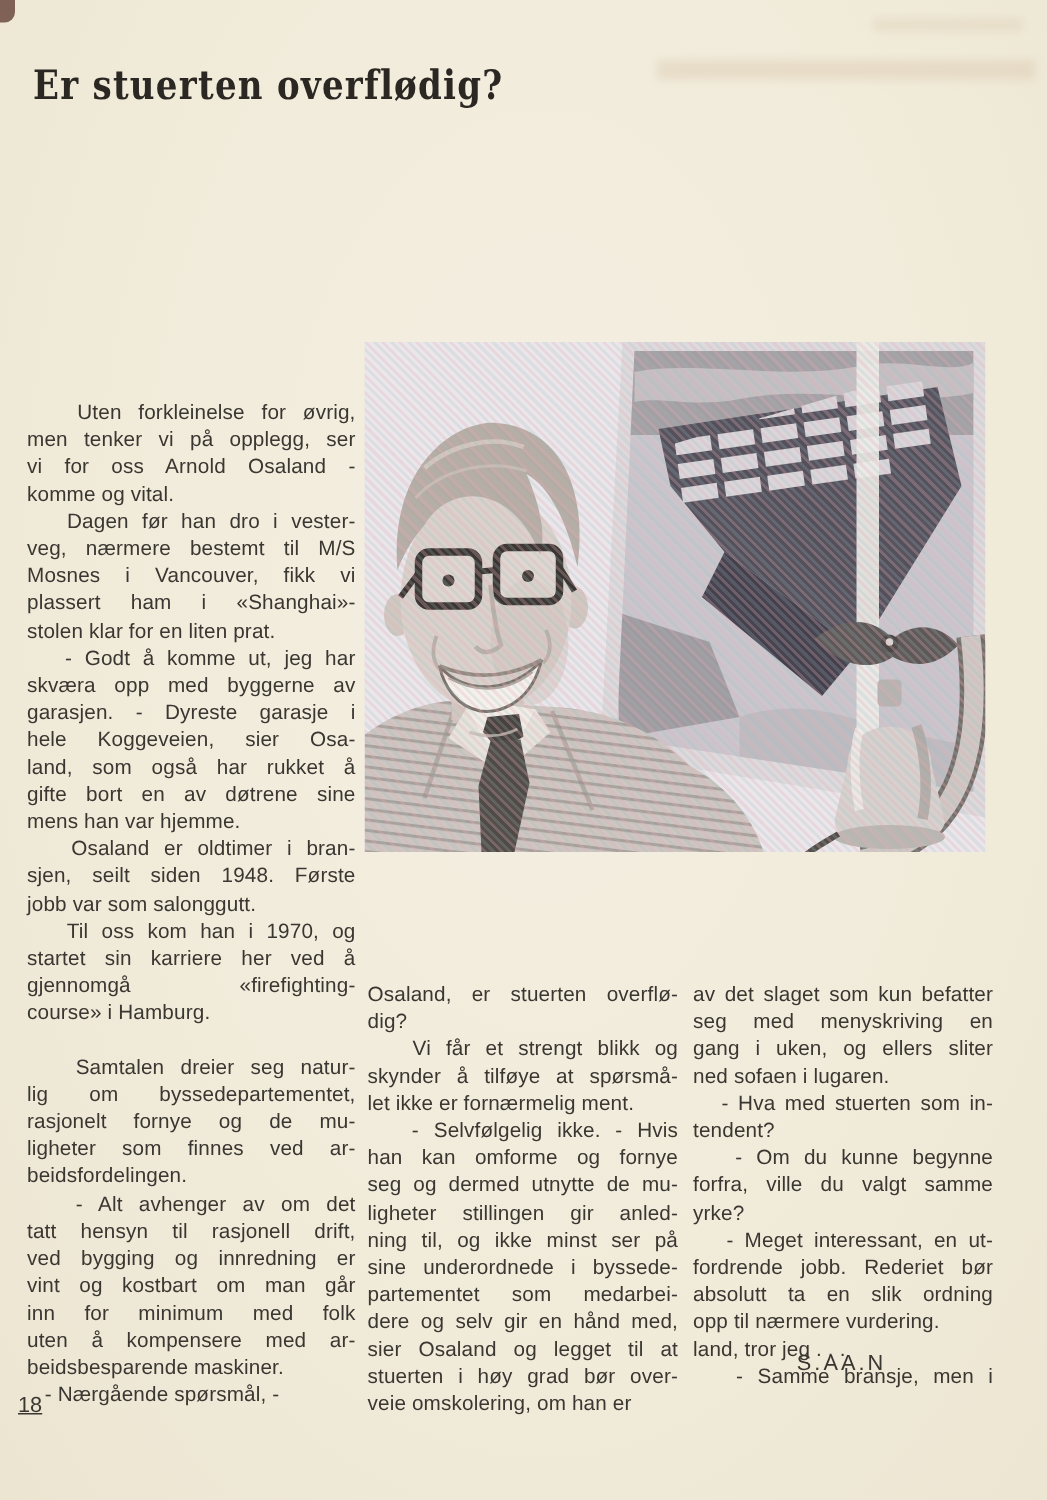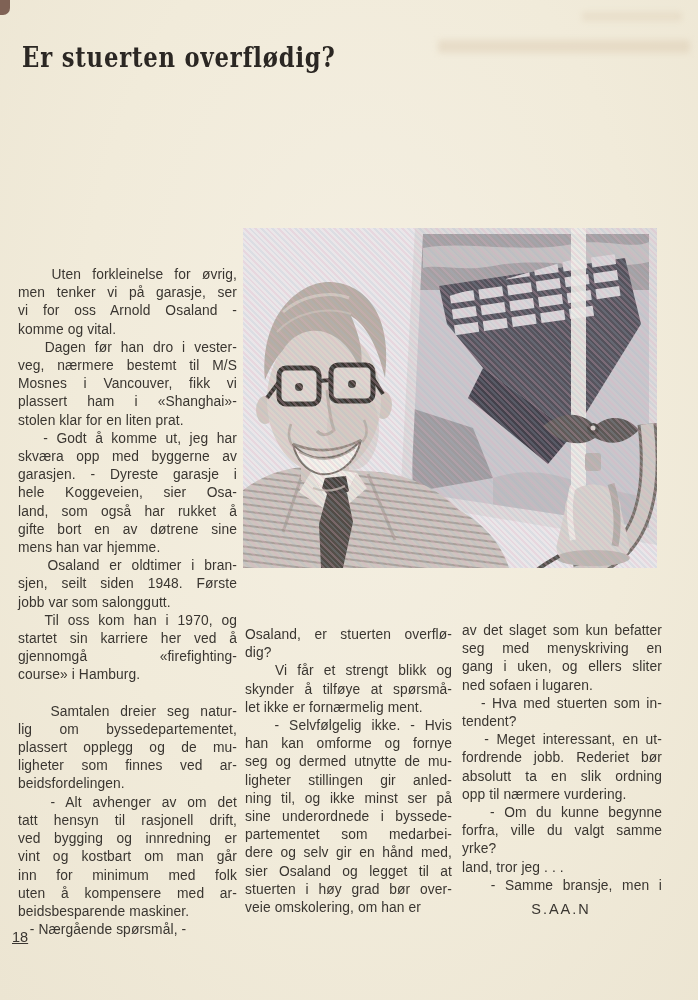--- a/index.html
+++ b/index.html
@@ -23,22 +23,22 @@
     font-family:"DejaVu Serif", serif; font-weight:bold;
     font-size:27px; letter-spacing:1px; color:#2b2723;
     transform:scaleX(.84); transform-origin:left top;
     white-space:nowrap;
   }
   .col {
     position:absolute;
     font-size:13.8px; line-height:18.2px; letter-spacing:.1px;
   }
   .col-left  { left:18px;  top:228px; width:219px;margin-top:38px; }
-  .col-mid   { left:245px; top:626px; width:207px; }
-  .col-right { left:462px; top:622px; width:200px; }
+  .col-mid   { left:245px; top:654px; width:207px; }
+  .col-right { left:462px; top:654px; width:200px; }
   .para { margin:0; }
   .para.gap { margin-top:18px; }
   .jline { text-align:justify; text-align-last:justify; }
   .jline.last { text-align-last:left; }
   .photo {
     position:absolute; left:243px; top:228px; width:414px; height:340px;
     margin:0; overflow:hidden; background:#e9e5e8;
   }
   .photo svg { display:block; }
   .moire {
@@ -68,21 +68,21 @@
 
   <div class="corner-mark"></div>
   <div class="ghost ghost-1"></div>
   <div class="ghost ghost-2"></div>
 
   <h1 class="title">Er stuerten overflødig?</h1>
 
   <div class="col col-left">
       <div class="para">
         <div class="jline">&nbsp;&nbsp;&nbsp;Uten forkleinelse for øvrig,</div>
-        <div class="jline">men tenker vi på garasje, ser</div>
+        <div class="jline">men tenker vi på opplegg, ser</div>
         <div class="jline">vi for oss Arnold Osaland -</div>
         <div class="jline last">komme og vital.</div>
       </div>
       <div class="para">
         <div class="jline">&nbsp;&nbsp;&nbsp;Dagen før han dro i vester-</div>
         <div class="jline">veg, nærmere bestemt til M/S</div>
         <div class="jline">Mosnes i Vancouver, fikk vi</div>
         <div class="jline">plassert ham i «Shanghai»-</div>
         <div class="jline last">stolen klar for en liten prat.</div>
       </div>
@@ -102,21 +102,21 @@
       </div>
       <div class="para">
         <div class="jline">&nbsp;&nbsp;&nbsp;Til oss kom han i 1970, og</div>
         <div class="jline">startet sin karriere her ved å</div>
         <div class="jline">gjennomgå «firefighting-</div>
         <div class="jline last">course» i Hamburg.</div>
       </div>
       <div class="para gap">
         <div class="jline">&nbsp;&nbsp;&nbsp;Samtalen dreier seg natur-</div>
         <div class="jline">lig om byssedepartementet,</div>
-        <div class="jline">plassert opplegg og de mu-</div>
+        <div class="jline">rasjonelt fornye og de mu-</div>
         <div class="jline">ligheter som finnes ved ar-</div>
         <div class="jline last">beidsfordelingen.</div>
       </div>
       <div class="para">
         <div class="jline">&nbsp;&nbsp;&nbsp;- Alt avhenger av om det</div>
         <div class="jline">tatt hensyn til rasjonell drift,</div>
         <div class="jline">ved bygging og innredning er</div>
         <div class="jline">vint og kostbart om man går</div>
         <div class="jline">inn for minimum med folk</div>
         <div class="jline">uten å kompensere med ar-</div>
@@ -272,31 +272,31 @@
         <div class="jline">av det slaget som kun befatter</div>
         <div class="jline">seg med menyskriving en</div>
         <div class="jline">gang i uken, og ellers sliter</div>
         <div class="jline last">ned sofaen i lugaren.</div>
       </div>
       <div class="para">
         <div class="jline">&nbsp;&nbsp;&nbsp;- Hva med stuerten som in-</div>
         <div class="jline last">tendent?</div>
       </div>
       <div class="para">
+        <div class="jline">&nbsp;&nbsp;&nbsp;- Om du kunne begynne</div>
+        <div class="jline">forfra, ville du valgt samme</div>
+        <div class="jline last">yrke?</div>
+      </div>
+      <div class="para">
         <div class="jline">&nbsp;&nbsp;&nbsp;- Meget interessant, en ut-</div>
         <div class="jline">fordrende jobb. Rederiet bør</div>
         <div class="jline">absolutt ta en slik ordning</div>
         <div class="jline last">opp til nærmere vurdering.</div>
       </div>
       <div class="para">
-        <div class="jline">&nbsp;&nbsp;&nbsp;- Om du kunne begynne</div>
-        <div class="jline">forfra, ville du valgt samme</div>
-        <div class="jline last">yrke?</div>
-      </div>
-      <div class="para">
         <div class="jline last">land, tror jeg . . .</div>
         <div class="jline">&nbsp;&nbsp;&nbsp;- Samme bransje, men i</div>
       </div>
     </div>
 
   <div class="byline">S.AA.N</div>
 
   <div class="page-number">18</div>
 
 </div>

